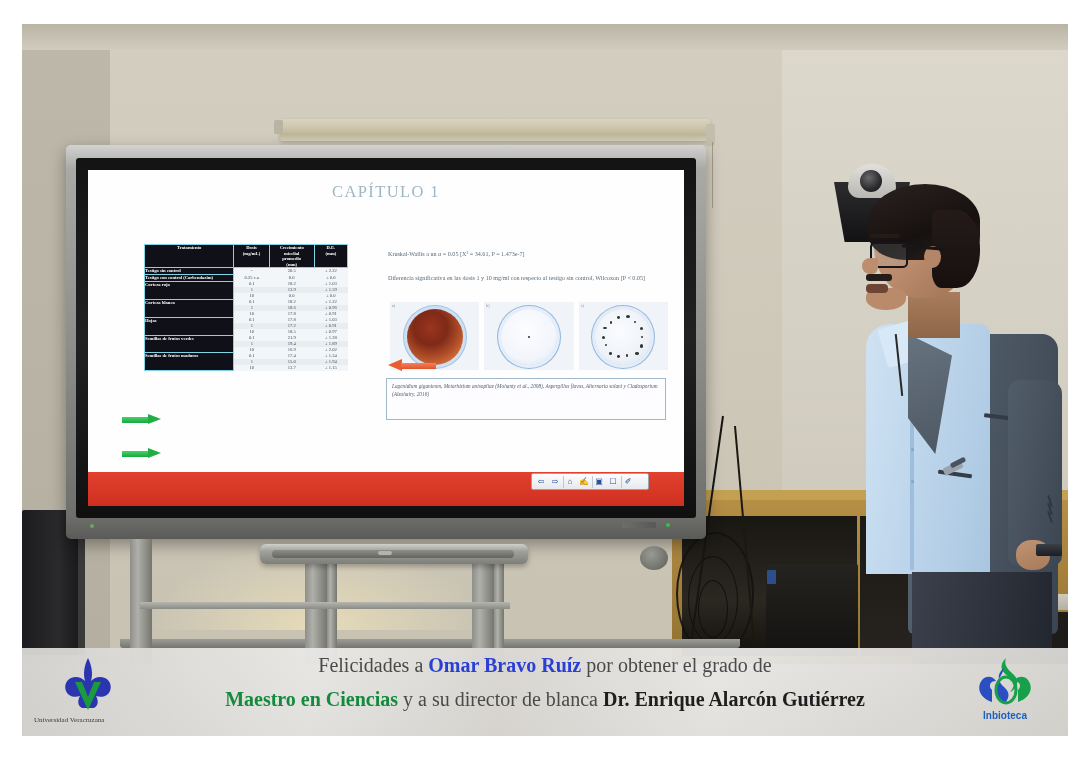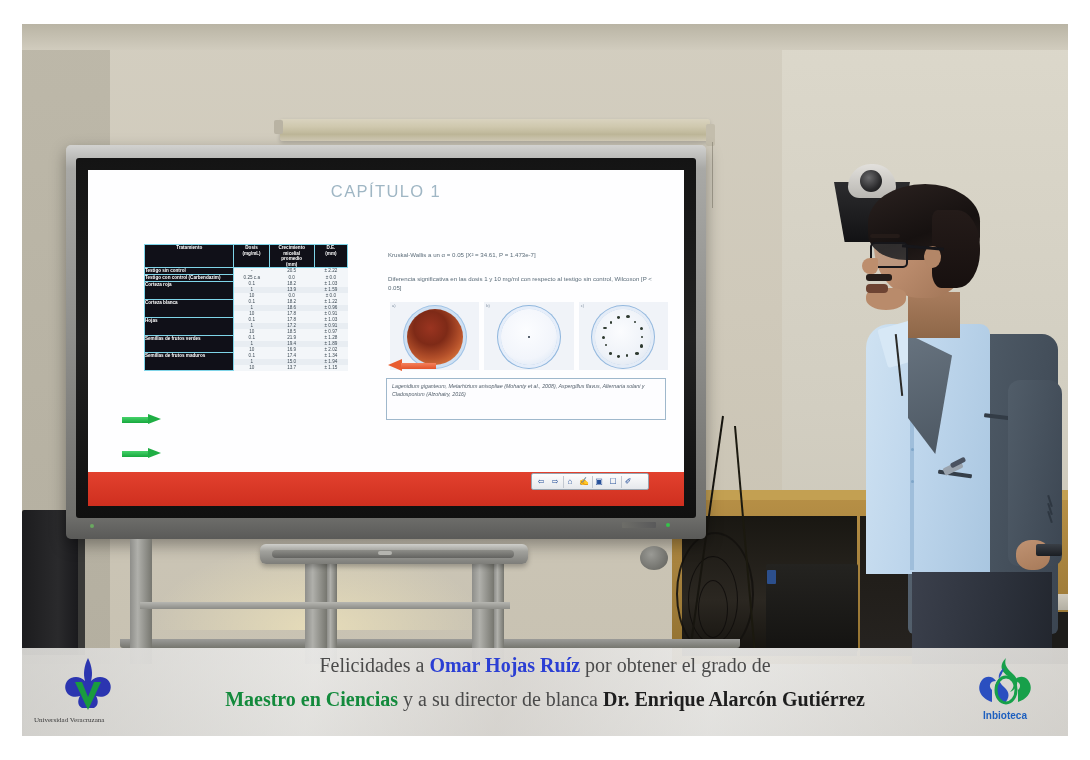--- a/index.html
+++ b/index.html
@@ -98,21 +98,21 @@
   #leg-c3{left:450px;top:540px;width:22px;height:100px;}
   #leg-c4{left:472px;top:540px;width:10px;height:100px;}
   #stand-rail{position:absolute;left:118px;top:578px;width:370px;height:7px;
     background:linear-gradient(180deg,#b6b6b1 0%,#8c8c87 100%);}
   #wall-sconce{position:absolute;left:130px;top:520px;width:330px;height:86px;
     background:radial-gradient(ellipse at 50% 100%,rgba(255,241,190,.55) 0%,rgba(220,212,180,0) 72%);}
   #round-plate{position:absolute;left:618px;top:522px;width:28px;height:24px;border-radius:50%;
     background:radial-gradient(circle at 40% 35%,#9a9a95,#5e5e59);}
 
   
-  #slide{position:absolute;left:0;top:0;width:644px;height:336px;background:#fefeff;}
+  #slide{position:absolute;left:0;top:0;width:644px;height:336px;background:#fefeff;font-family:Liberation Serif, serif;}
   #slide-title{position:absolute;left:0;top:12px;width:596px;text-align:center;
     font-size:16.5px;color:#9fb6c4;letter-spacing:1.4px;font-weight:400;}
   #slide-subtitle{position:absolute;left:0;top:45px;width:596px;text-align:center;
     font-size:15px;color:#a9bdc8;letter-spacing:.4px;}
 
   
   #tbl{position:absolute;left:56px;top:74px;width:204px;border-collapse:collapse;}
   #tbl td,#tbl th{padding:0;vertical-align:top;}
   .thcell{background:#101018;color:#ffffff;border:1.2px solid #7fd4e8;
     font-size:4.6px;font-weight:bold;text-align:center;line-height:1.22;padding:2px 1px;}
@@ -548,21 +548,21 @@
       <div id="p-mouth"></div>
       <div id="p-micwire"></div>
     </div>
 
   </div>
 
   <div id="caption">
     <div id="caption-ghost"></div>
 
     <div id="cap-line1">
-      <span>Felicidades a </span><span class="hl-blue">Omar Hojas Ruíz</span><span> por obtener el grado de</span>
+      <span>Felicidades a </span><span class="hl-blue">Omar Bravo Ruíz</span><span> por obtener el grado de</span>
     </div>
 
     <div id="cap-line2">
       <span class="hl-green">Maestro en Ciencias</span><span> y a su director de blanca </span><span class="bold-dark">Dr. Enrique Alarcón Gutiérrez</span>
     </div>
 
     <div id="uv-logo">
       <svg width="108" height="58" viewBox="0 0 108 58">
         <g fill="#2b35b0">
           <path d="M54 2 C50 10 49 18 51 25 C47 21 42 20 37 22 C32 24 30 30 32 35 C34 40 40 42 46 40 C43 45 44 50 48 52 L60 52 C64 50 65 45 62 40 C68 42 74 40 76 35 C78 30 76 24 71 22 C66 20 61 21 57 25 C59 18 58 10 54 2 Z"></path>

